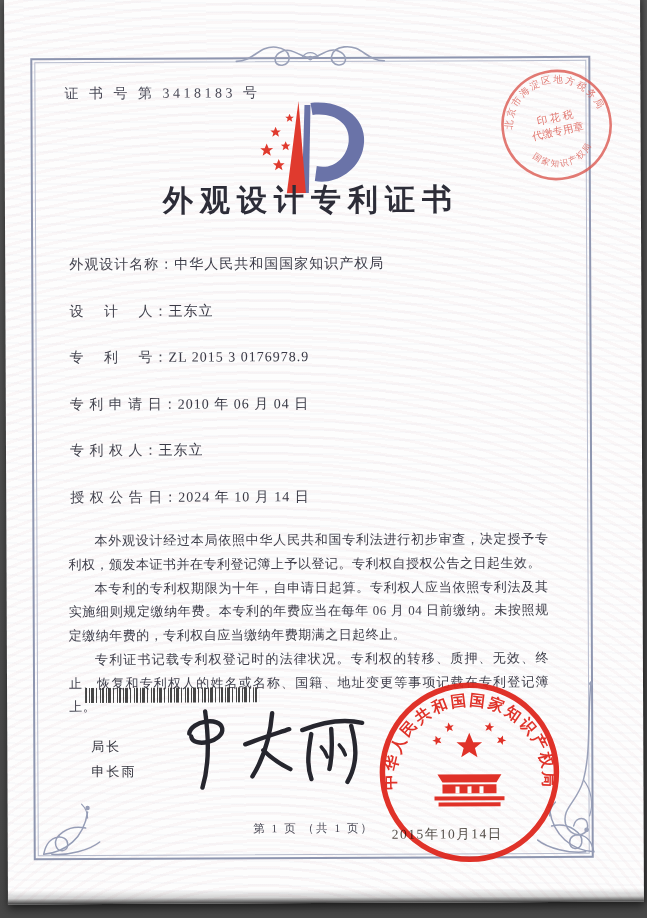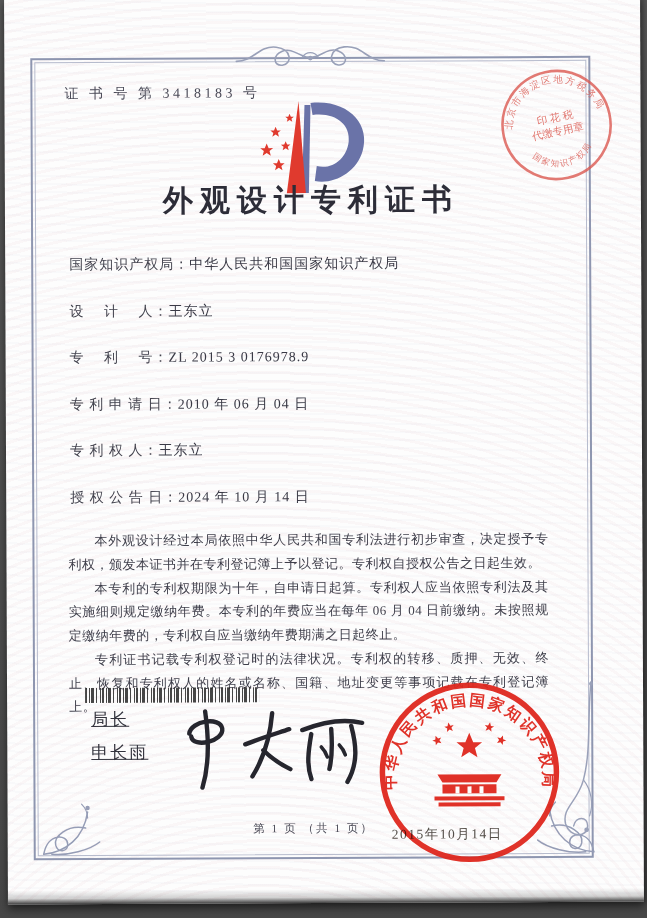--- a/index.html
+++ b/index.html
@@ -28,22 +28,22 @@
              line-height:1.83;color:#3e3e4a;text-align:justify;letter-spacing:0.5px;}
   .body-text p{margin:0;text-indent:2em;}
   .barcode{position:absolute;left:78px;top:690px;width:174px;height:15px;
            background:repeating-linear-gradient(90deg,
              #262626 0 2px, rgba(0,0,0,0) 2px 4px,
              #262626 4px 5px, rgba(0,0,0,0) 5px 6px,
              #262626 6px 9px, rgba(0,0,0,0) 9px 11px,
              #262626 11px 12px, rgba(0,0,0,0) 12px 15px,
              #262626 15px 16px, rgba(0,0,0,0) 16px 17px);
            opacity:.85;}
-  .director{position:absolute;left:84px;top:705px;font-size:17px;color:#33333d;
-            line-height:1.95;letter-spacing:2px;font-family:"Liberation Sans","DejaVu Sans",sans-serif;text-decoration:underline;}
+  .director{position:absolute;left:84px;top:736px;font-size:13px;color:#33333d;
+            line-height:1.95;letter-spacing:2px;font-family:"Liberation Sans","DejaVu Sans",sans-serif;}
   .signature{position:absolute;left:168px;top:702px;}
   .issue-date{position:absolute;left:384px;top:793px;font-size:13.5px;color:#55504a;
               letter-spacing:1.5px;z-index:3;mix-blend-mode:multiply;margin-top:36px;}
   .seal-sipo{position:absolute;left:368px;top:682px;z-index:2;opacity:.95;}
   .seal-tax{position:absolute;left:494px;top:71px;opacity:.78;transform:rotate(-12deg);}
   .footer{position:absolute;left:26px;top:824px;width:560px;text-align:center;
           font-size:11.5px;color:#4c4c58;letter-spacing:2px;}
   .orn{position:absolute;}
   .orn-top{left:228px;top:40px;}
   .orn-bl{left:30px;top:796px;}
@@ -114,21 +114,21 @@
         <use href="#st" transform="translate(41,49) scale(0.5)"></use>
         <use href="#st" transform="translate(22,53) scale(0.68)"></use>
         <use href="#st" transform="translate(34,68) scale(0.62)"></use>
       </g>
     </svg>
 
     <div class="title">外观设计专利证书</div>
 
     <div class="fields">
       <div class="field-row">
-        <span class="lbl">国家知识产权局：</span><span class="val">中华人民共和国国家知识产权局</span>
+        <span class="lbl">外观设计名称：</span><span class="val">中华人民共和国国家知识产权局</span>
       </div>
       <div class="field-row">
         <span class="lbl">设　 计　 人：</span><span class="val">王东立</span>
       </div>
       <div class="field-row">
         <span class="lbl">专　 利　 号：</span><span class="val">ZL 2015 3 0176978.9</span>
       </div>
       <div class="field-row">
         <span class="lbl">专 利 申 请 日：</span><span class="val">2010 年 06 月 04 日</span>
       </div>

